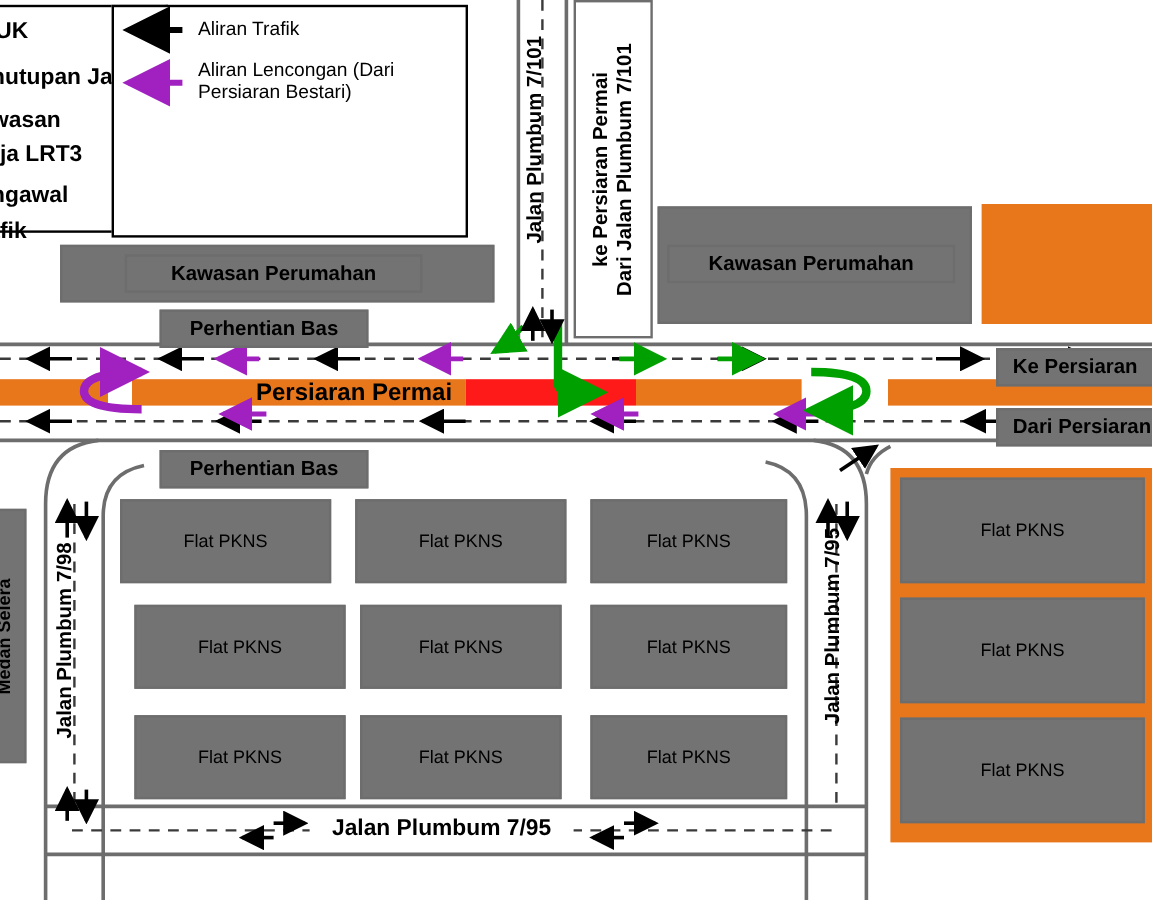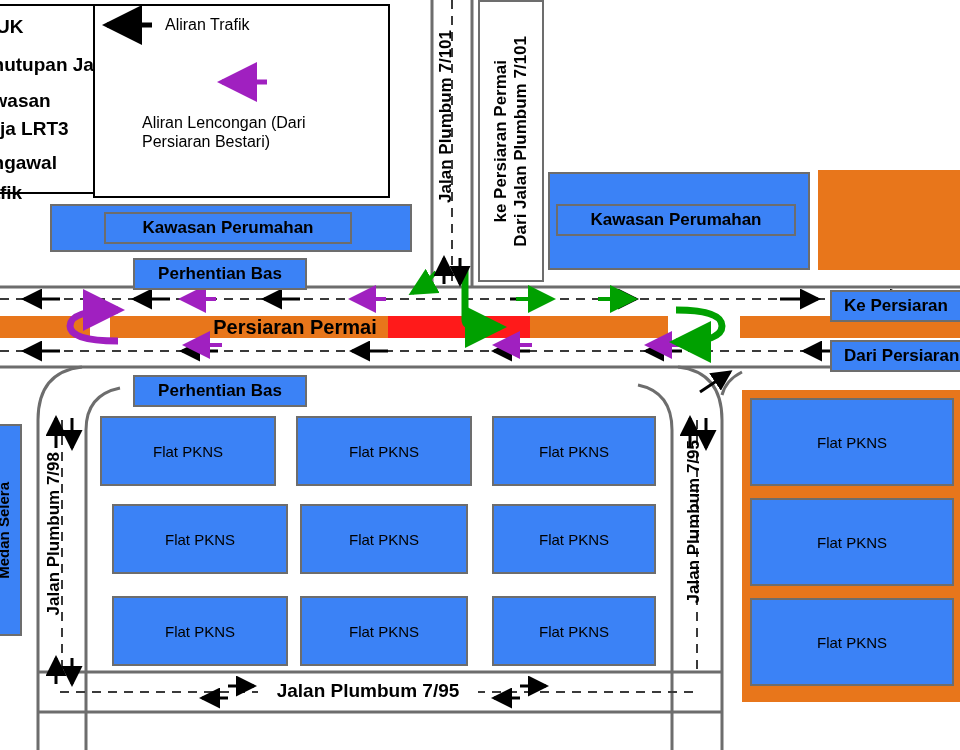--- a/index.html
+++ b/index.html
@@ -9,21 +9,21 @@
     font-family:"Liberation Sans", sans-serif;
     overflow:hidden;
     position:relative;
   }
   #stage{position:absolute;left:0;top:0;width:960px;height:750px;}
 
   .abs{position:absolute;box-sizing:border-box;}
 
   
   .wbox{
-    background:#3b82f6;
+    background:#737373;
     border:2px solid #6d6d6d;
     display:flex;align-items:center;justify-content:center;
     text-align:center;
     font-size:15px;color:#000;
   }
   .label-strong{font-weight:bold;font-size:17px;}
 
   
   .orange{background:#e8761b;}
 
@@ -213,21 +213,21 @@
             <path d="M0,0 L8,4 L0,8 Z" fill="#000"></path>
               </marker>
             </defs>
           <path d="M55,9 H10" stroke="#000" stroke-width="5" marker-end="url(#lb)"></path>
         </svg>
       </div>
       <div class="legend-text">Aliran Trafik</div>
     </div>
 
 
-    <div class="legend-row" style="margin-top:16px;flex-direction:column;">
+    <div class="legend-row" style="margin-top:16px;">
       <div class="legend-swatch">
         <svg width="60" height="18" viewBox="0 0 60 18">
           <defs>
               <marker id="lp" markerWidth="8" markerHeight="8" refX="7" refY="4" orient="auto">
             <path d="M0,0 L8,4 L0,8 Z" fill="#a020c0"></path>
               </marker>
             </defs>
           <path d="M55,9 H10" stroke="#a020c0" stroke-width="5" marker-end="url(#lp)"></path>
         </svg>
       </div>

